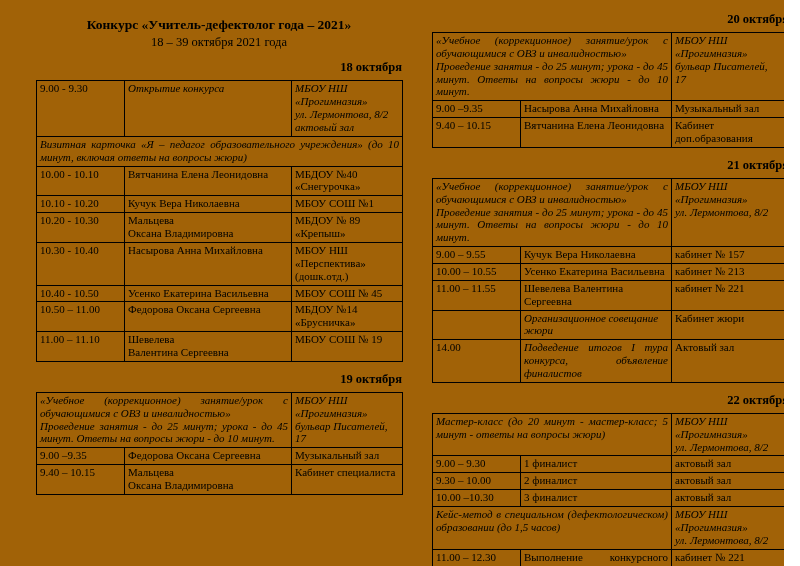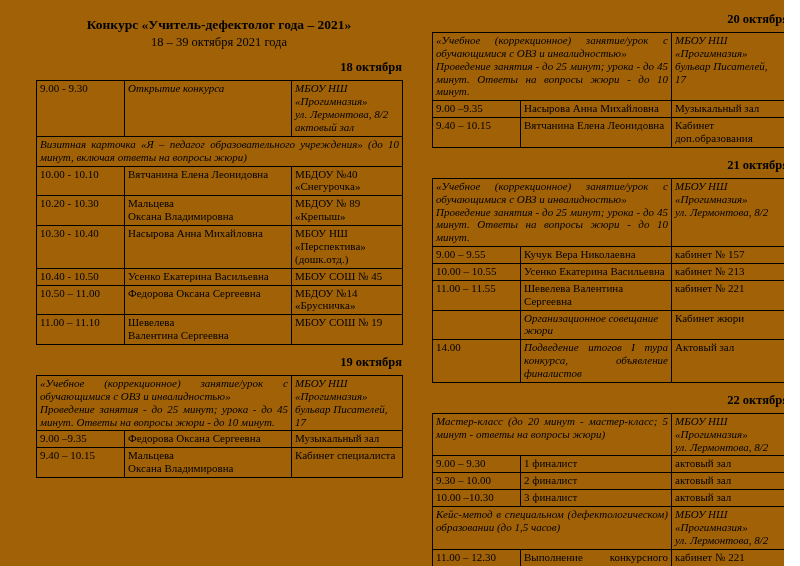--- a/index.html
+++ b/index.html
@@ -59,20 +59,25 @@
           </tr>
           <tr>
             <td colspan="3" class="i j">Визитная карточка «Я – педагог образовательного учреждения» (до 10 минут, включая ответы на вопросы жюри)</td>
           </tr>
           <tr>
             <td>10.00 - 10.10</td>
             <td>Вятчанина Елена Леонидовна</td>
             <td>МБДОУ №40 «Снегурочка»</td>
           </tr>
           <tr>
+            <td>10.10 - 10.20</td>
+            <td>Кучук Вера Николаевна</td>
+            <td>МБОУ СОШ  №1</td>
+          </tr>
+          <tr>
             <td>10.20 - 10.30</td>
             <td>Мальцева
 Оксана Владимировна</td>
             <td>МБДОУ № 89 «Крепыш»</td>
           </tr>
           <tr>
             <td>10.30 - 10.40</td>
             <td>Насырова Анна Михайловна</td>
             <td>МБОУ НШ «Перспектива» (дошк.отд.)</td>
           </tr>

